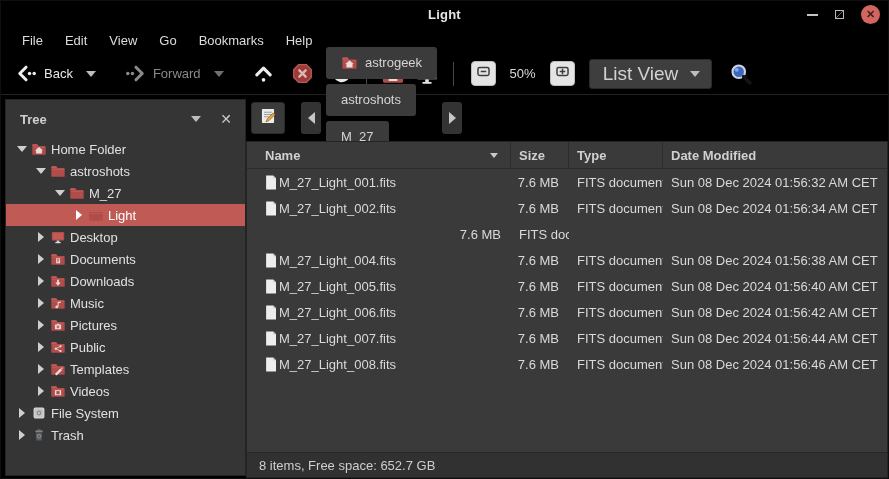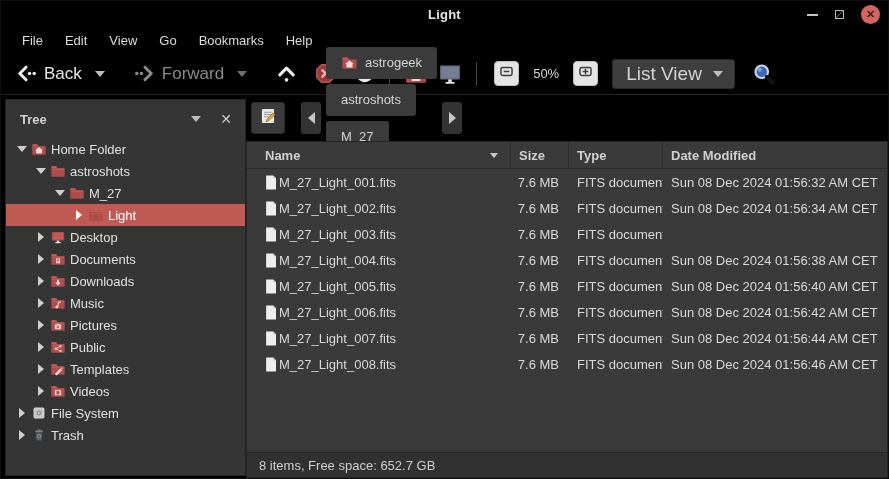--- a/index.html
+++ b/index.html
@@ -15,21 +15,21 @@
   .btn-max::after{ content:""; position:absolute; left:0; top:0; width:100%; height:100%; background:linear-gradient(135deg,transparent 46%,#6a6a6a 46%, #6a6a6a 54%, transparent 54%);}
   .btn-close { width:19px; height:19px; border-radius:50%; background:#d2665f; display:flex; align-items:center; justify-content:center; color:#43211f; font-size:11px; font-weight:bold; line-height:1; }
 
   
   .menubar { height:25px; display:flex; align-items:center; padding-left:10px; flex:none; }
   .menu-item { color:#dcdcdc; font-size:13px; padding:3px 11px; cursor:default; }
 
   
   .toolbar { height:42px; display:flex; align-items:center; padding:0 10px; border-bottom:1px solid #222; flex:none; }
   .tool-btn { display:flex; align-items:center; gap:7px; height:30px; padding:0 5px; border-radius:3px; }
-  .tool-label { font-size:17px; color:#e8e8e8; }
+  .tool-label { font-size:13px; color:#e8e8e8; }
   .tool-label.dim { color:#8a8a8a; }
   .ti { width:21px; height:21px; display:inline-block; }
   .ti svg { width:100%; height:100%; display:block; }
   .ti-lg { width:24px; height:24px; }
   .caret { width:0; height:0; border-left:5px solid transparent; border-right:5px solid transparent; border-top:6px solid #bdbdbd; }
   .caret.dim { border-top-color:#707070; }
   .caret-btn { width:26px; height:30px; display:flex; align-items:center; justify-content:center; }
   .tsep { width:1px; height:24px; background:#474747; margin:0 9px; }
   .sp8{width:8px;} .sp16{width:16px;}
   .zoom-btn { width:25px; height:25px; background:#e4e4e4; border:1px solid #bdbdbd; border-radius:4px; display:flex; align-items:center; justify-content:center; }
@@ -521,29 +521,20 @@
                     <path d="M10.2 1.4l2.8 2.8h-2.8z" fill="#c6c6c6"></path>
                   </svg>
                 </span>
             <span class="txt">M_27_Light_002.fits</span>
           </div>
           <div class="cell-size">7.6 MB</div>
           <div class="cell-type">FITS document</div>
           <div class="cell-date">Sun 08 Dec 2024 01:56:34 AM CET</div>
         </div>
             <div class="lrow">
-          <div class="cell-name">
-            <span class="file-icon">
-                  <svg viewBox="0 0 16 17">
-                    <path d="M3.1 1.4h7.1l2.8 2.8v11.4H3.1z" fill="#ededed"></path>
-                    <path d="M10.2 1.4l2.8 2.8h-2.8z" fill="#c6c6c6"></path>
-                  </svg>
-                </span>
-            <span class="txt">M_27_Light_003.fits</span>
-          </div>
           <div class="cell-size">7.6 MB</div>
           <div class="cell-type">FITS document</div>
         </div>
             <div class="lrow">
           <div class="cell-name">
             <span class="file-icon">
                   <svg viewBox="0 0 16 17">
                     <path d="M3.1 1.4h7.1l2.8 2.8v11.4H3.1z" fill="#ededed"></path>
                     <path d="M10.2 1.4l2.8 2.8h-2.8z" fill="#c6c6c6"></path>
                   </svg>

